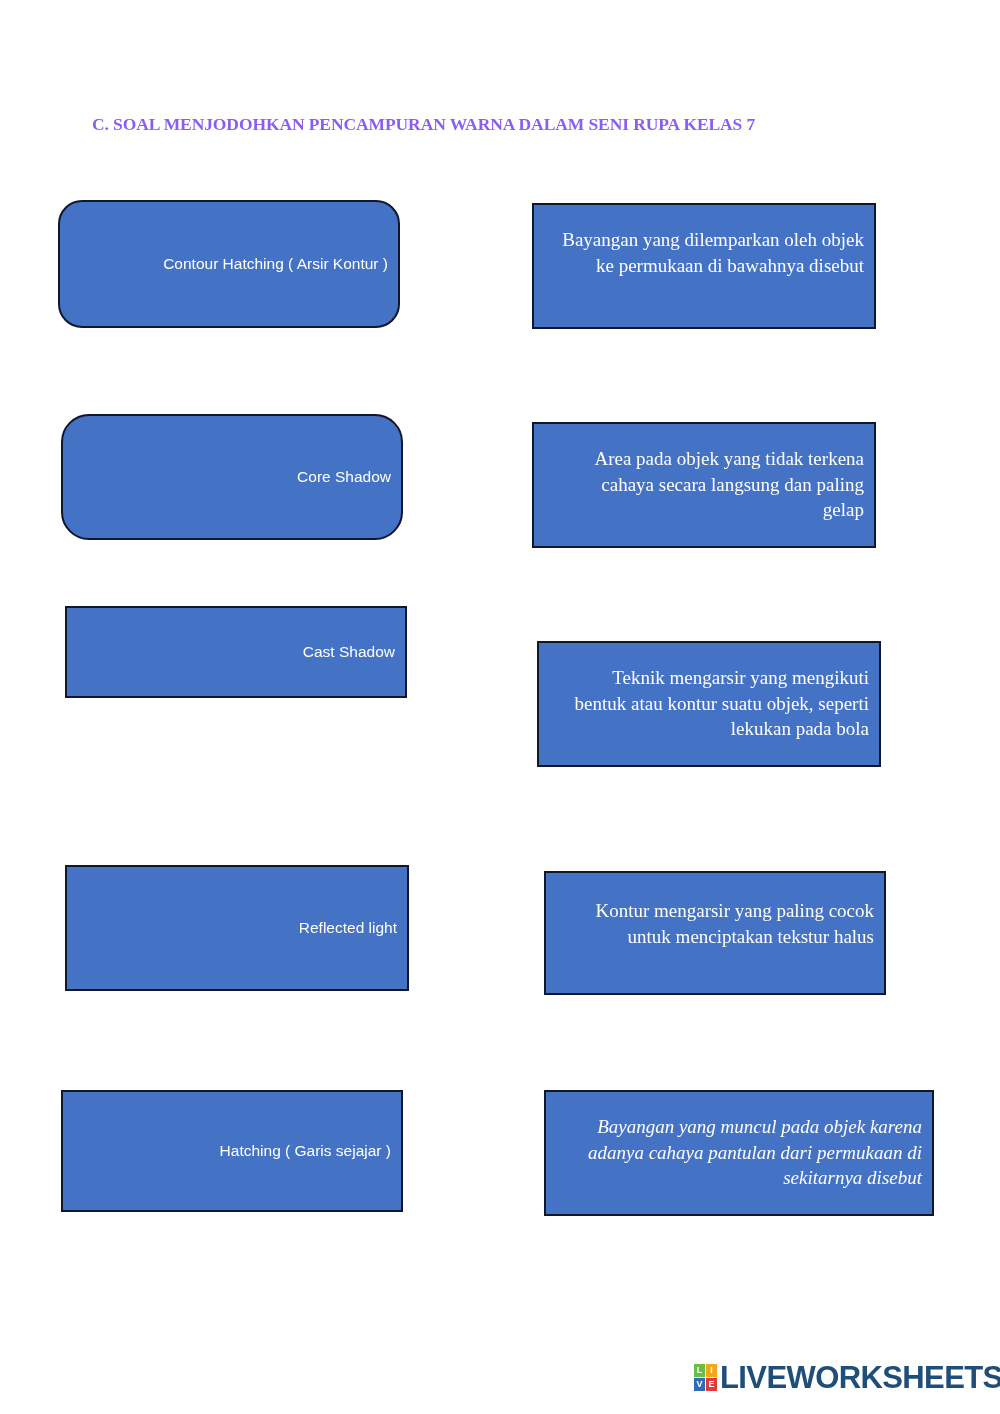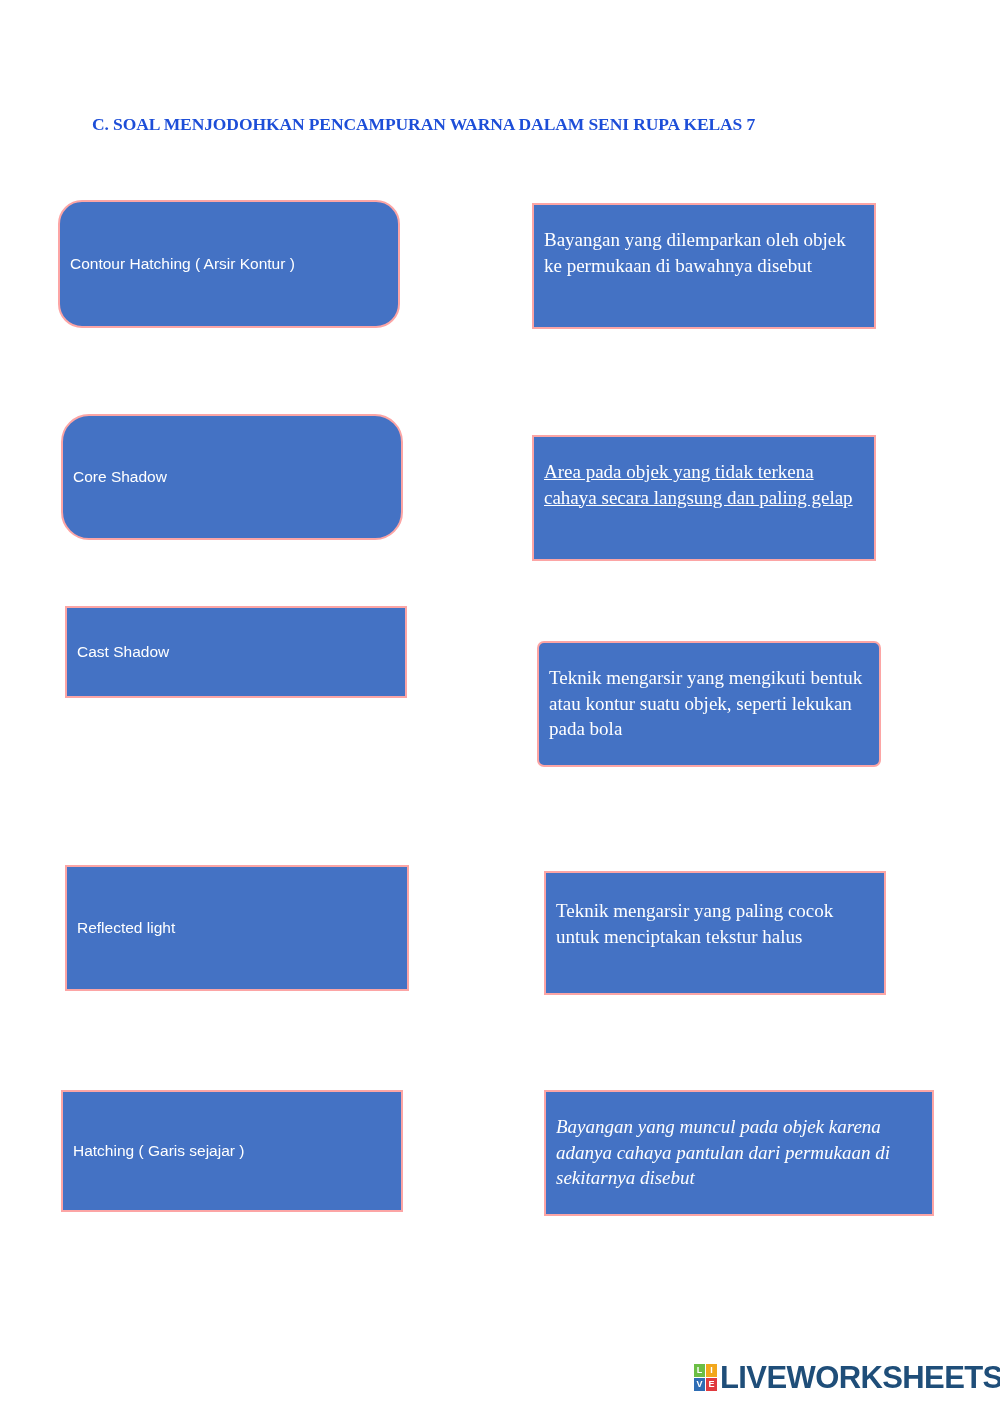--- a/index.html
+++ b/index.html
@@ -25,35 +25,36 @@
   
   .title {
     position: absolute;
     left: 92px;
     top: 114px;
     width: 840px;
     font-family: "Liberation Serif", serif;
     font-weight: bold;
     font-size: 17.5px;
     letter-spacing: -0.1px;
-    color: #1d4ed8;
+    color: #8b5cf6;
     white-space: nowrap;
   }
 
   
   .match-box {
     position: absolute;
     box-sizing: border-box;
     background: #4472C4;
-    border: 2px solid #fca5a5;
+    border: 2px solid #0f172a;
     display: flex;
     align-items: center;
     justify-content: center;
-    text-align: left;
+    text-align: right;
     color: #FFFFFF;
+    padding-left: 17px;
   }
   .match-box .box-text {
     display: block;
     width: 100%;
     padding: 0 10px;
     box-sizing: border-box;
   }
 
   
   .col-left .box-text {
@@ -134,30 +135,30 @@
   </div>
 
   <div class="match-box col-left" style="left:61px; top:1090px; width:342px; height:122px;">
     <span class="box-text">Hatching ( Garis sejajar )</span>
   </div>
 
   <div class="match-box col-right" style="left:532px; top:203px; width:344px; height:126px; padding-top:22px;">
     <span class="box-text">Bayangan yang dilemparkan oleh objek ke permukaan di bawahnya disebut</span>
   </div>
 
-  <div class="match-box col-right" style="left:532px; top:435px; width:344px; height:126px; padding-top:22px;text-decoration:underline;">
+  <div class="match-box col-right" style="left:532px; top:422px; width:344px; height:126px; padding-top:22px;">
     <span class="box-text">Area pada objek yang tidak terkena cahaya secara langsung dan paling gelap</span>
   </div>
 
-  <div class="match-box col-right" style="left:537px; top:641px; width:344px; height:126px; padding-top:22px;border-radius:7px;">
+  <div class="match-box col-right" style="left:537px; top:641px; width:344px; height:126px; padding-top:22px;">
     <span class="box-text">Teknik mengarsir yang mengikuti bentuk atau kontur suatu objek, seperti lekukan pada bola</span>
   </div>
 
   <div class="match-box col-right" style="left:544px; top:871px; width:342px; height:124px; padding-top:25px;">
-    <span class="box-text">Teknik mengarsir yang paling cocok untuk menciptakan tekstur halus</span>
+    <span class="box-text">Kontur mengarsir yang paling cocok untuk menciptakan tekstur halus</span>
   </div>
 
   <div class="match-box col-right" style="left:544px; top:1090px; width:390px; height:126px; padding-top:22px;font-style:italic;">
     <span class="box-text">Bayangan yang muncul pada objek karena adanya cahaya pantulan dari permukaan di sekitarnya disebut</span>
   </div>
 
   <div class="lw-logo">
     <div class="lw-mark">
       <div class="lw-cell lw-l">L</div>
       <div class="lw-cell lw-i">I</div>

